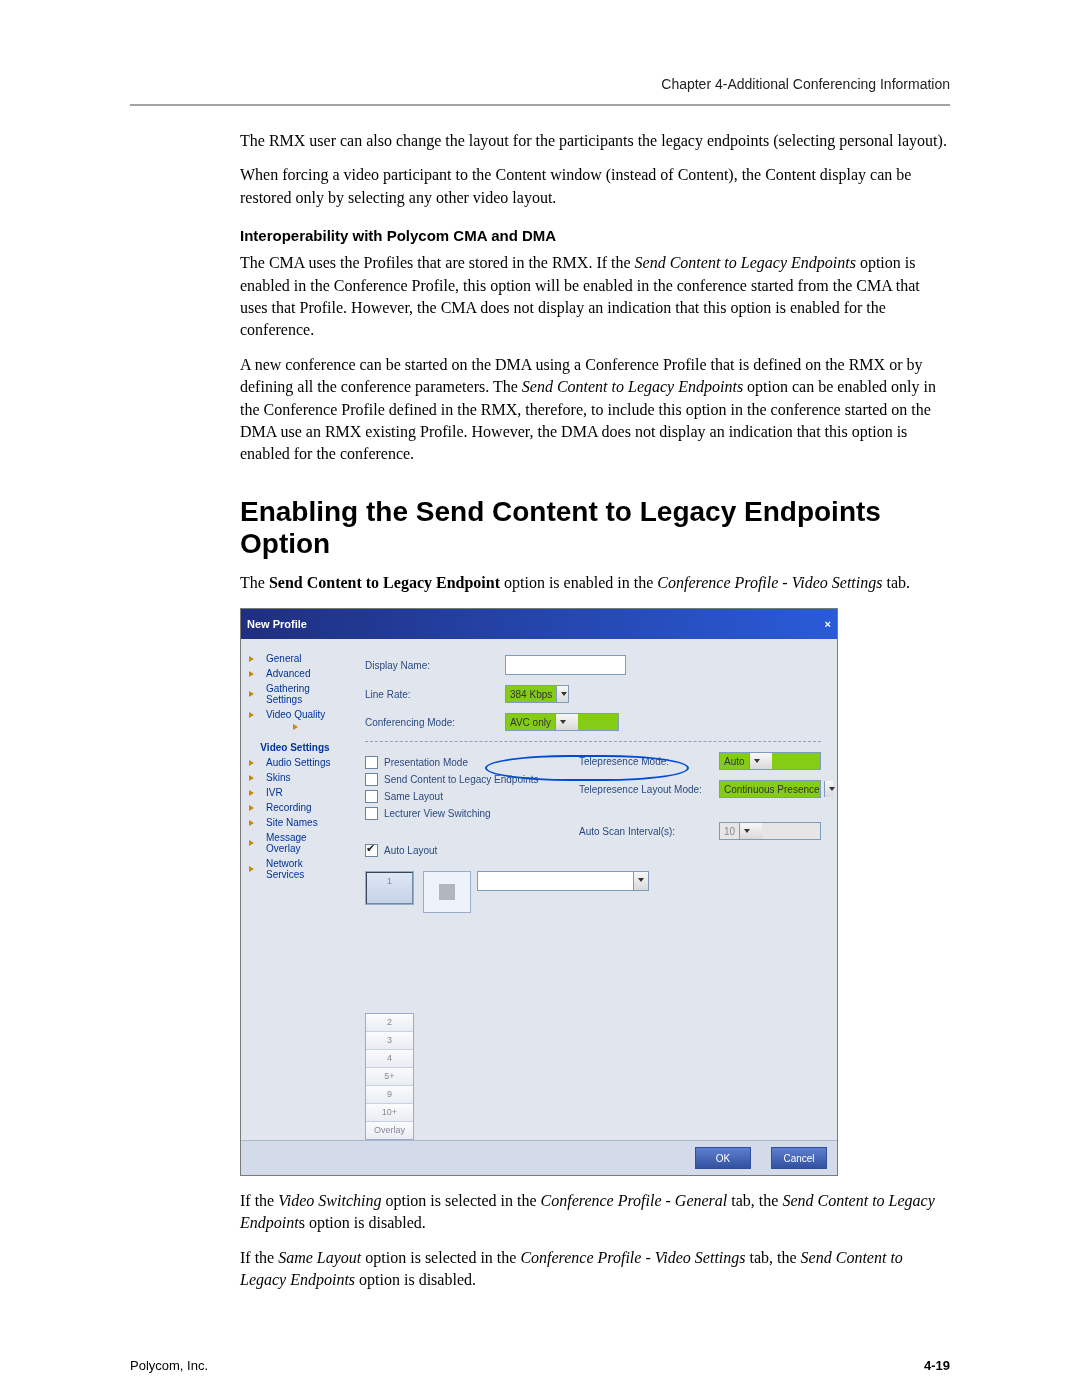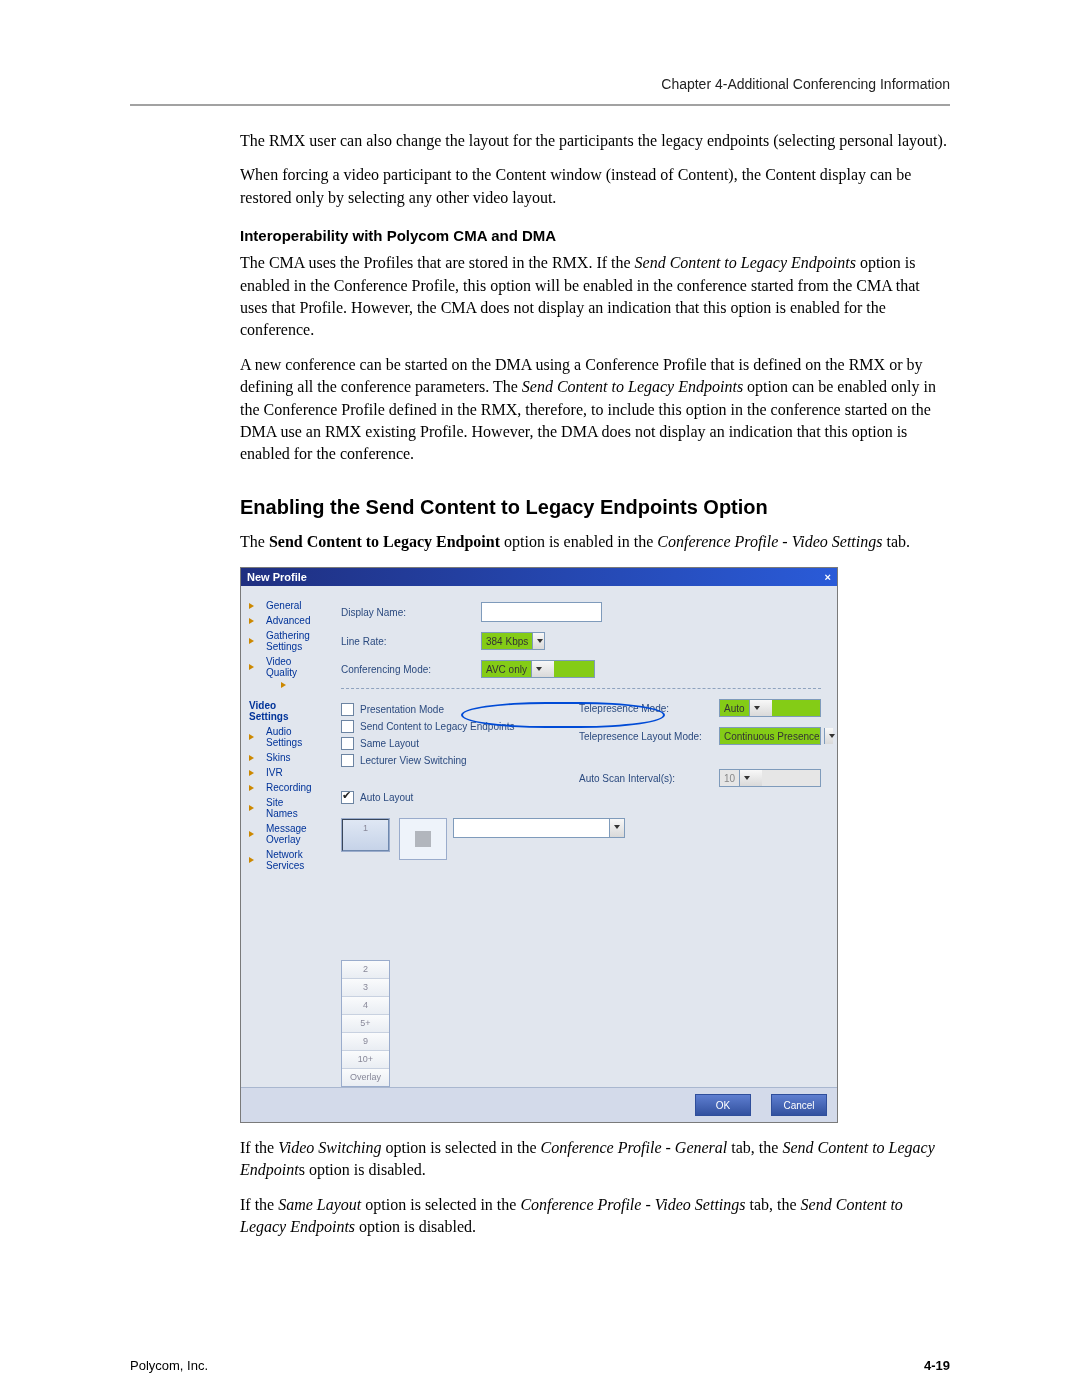--- a/index.html
+++ b/index.html
@@ -38,38 +38,38 @@
   }
   .sub-head {
     font-family: Arial, Helvetica, sans-serif;
     font-weight: bold;
     font-size: 15px;
     margin: 18px 0 8px 110px;
   }
   h2.section-head {
     font-family: Arial, Helvetica, sans-serif;
     font-weight: bold;
-    font-size: 20px;
+    font-size: 28px;
     margin: 30px 0 12px 110px;
   }
   .italic { font-style: italic; }
   .bold { font-weight: bold; }
 
   
   .dialog-wrap {
     margin: 14px 0 14px 110px;
     width: 596px;
     border: 1px solid #7a7a7a;
     font-family: Verdana, Arial, sans-serif;
     font-size: 10px;
     color: #333;
     background: #e1e6ee;
   }
   .dialog-titlebar {
-    height: 18px;
+    height: 30px;
     line-height: 18px;
     padding: 0 6px;
     color: #fff;
     font-family: Arial, sans-serif;
     font-size: 11px;
     font-weight: bold;
     background: linear-gradient(to right, #1f2f80, #2a5bd8);
     display: flex;
     justify-content: space-between;
     align-items: center;
@@ -186,21 +186,21 @@
     border: 2px solid #004bd6;
     border-radius: 50% / 60%;
     left: 136px;
     top: 116px;
     width: 200px;
     height: 22px;
     pointer-events: none;
   }
   .two-col {
     display: flex;
-    gap: 38px;
+    gap: 14px;
     margin-top: 4px;
   }
   .two-col .left-col { width: 200px; }
   .two-col .right-col { flex: 1; }
   .right-col .form-row label { width: 140px; }
   
   .layout-block { margin-top:10px;}
   .layout-list {
     width: 47px;
     border: 1px solid #9aaccc;

